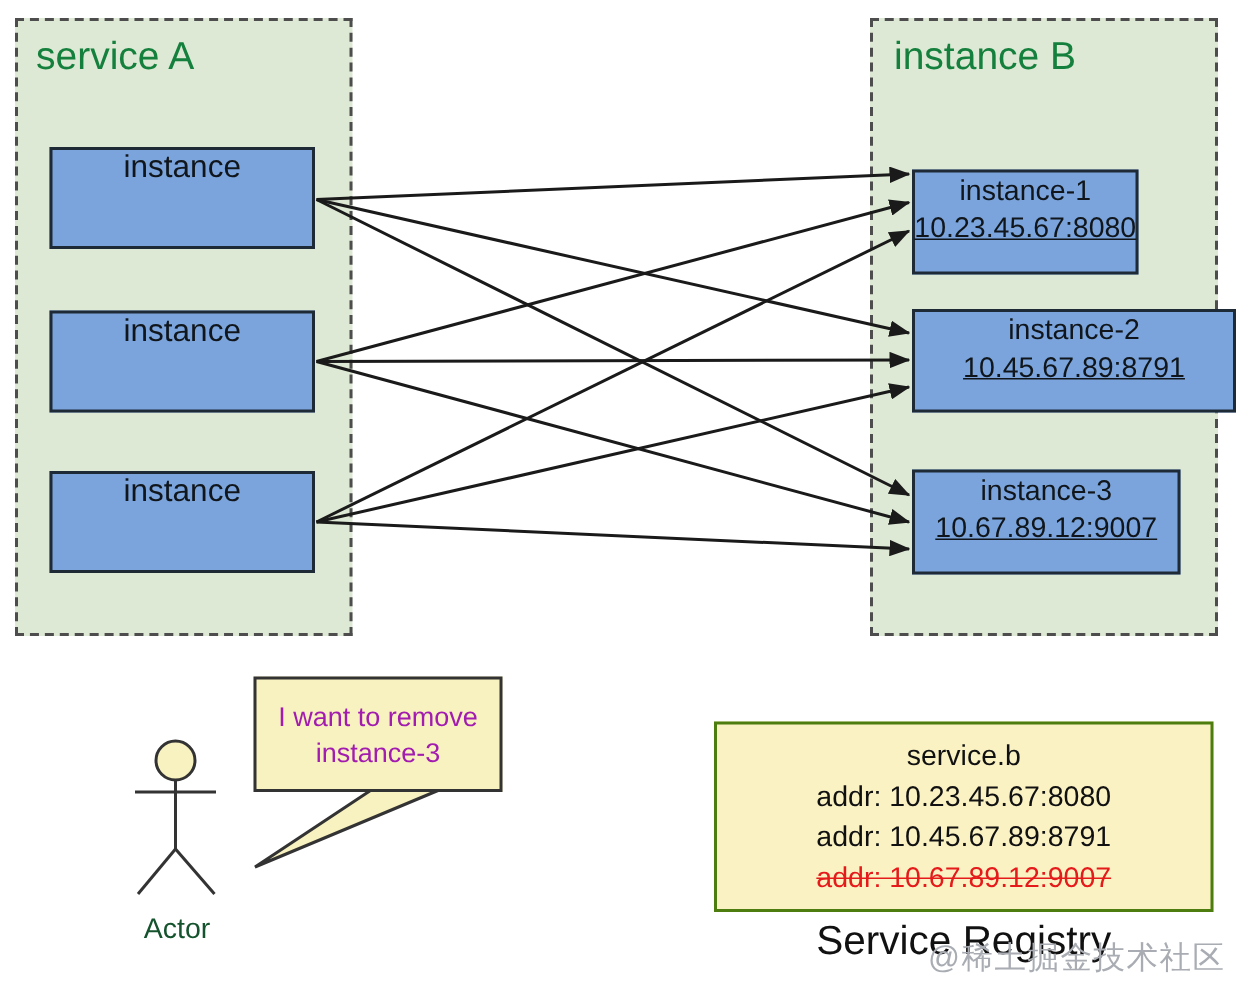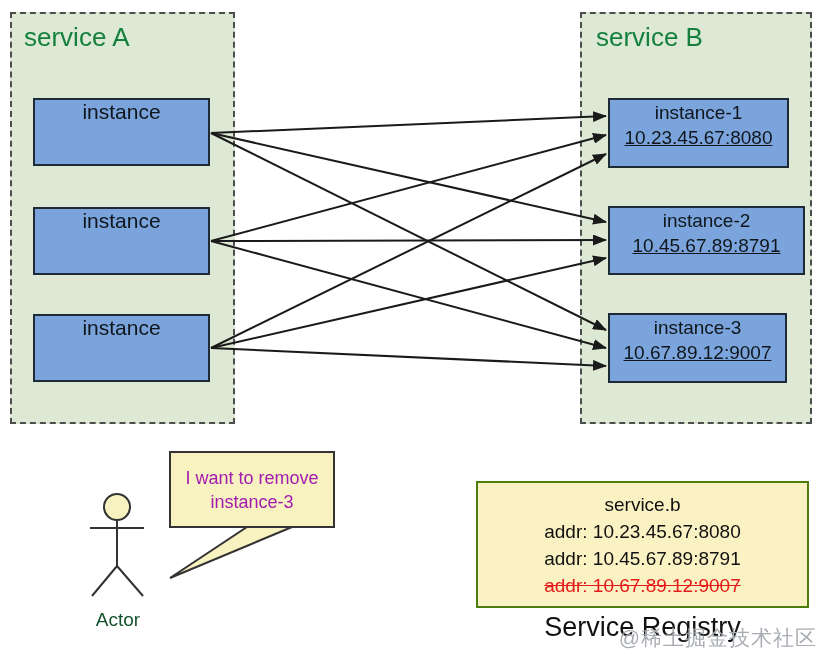--- a/index.html
+++ b/index.html
@@ -61,27 +61,27 @@
     <span class="one-line">instance</span>
   </div>
   <div class="inst-box" style="left:33px;top:207px;width:177px;height:68px;">
     <span class="one-line">instance</span>
   </div>
   <div class="inst-box" style="left:33px;top:314px;width:177px;height:68px;">
     <span class="one-line">instance</span>
   </div>
 
   <div class="container" style="left:580px;top:12px;width:232px;height:412px;"></div>
-  <div class="container-title" style="left:596px;top:22px;">service B</div>
+  <div class="container-title" style="left:596px;top:22px;">instance B</div>
 
-  <div class="inst-box" style="left:608px;top:98px;width:181px;height:70px;">
+  <div class="inst-box" style="left:608px;top:113px;width:151px;height:70px;">
     <span class="name-line">instance-1</span>
     <span class="addr-line">10.23.45.67:8080</span>
   </div>
-  <div class="inst-box" style="left:608px;top:206px;width:197px;height:69px;">
+  <div class="inst-box" style="left:608px;top:206px;width:216px;height:69px;">
     <span class="name-line">instance-2</span>
     <span class="addr-line">10.45.67.89:8791</span>
   </div>
   <div class="inst-box" style="left:608px;top:313px;width:179px;height:70px;">
     <span class="name-line">instance-3</span>
     <span class="addr-line">10.67.89.12:9007</span>
   </div>
 
   <svg id="overlay" width="831" height="658" viewBox="0 0 831 658">
     <defs>

